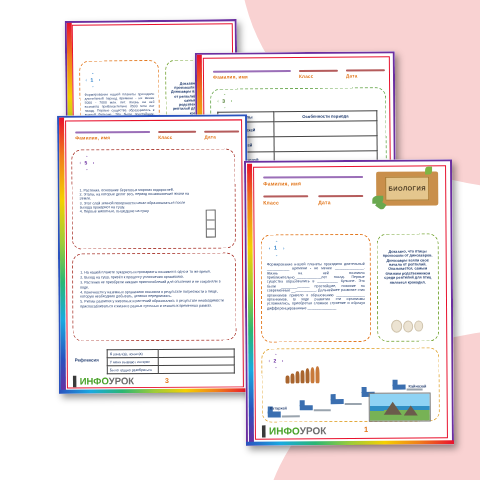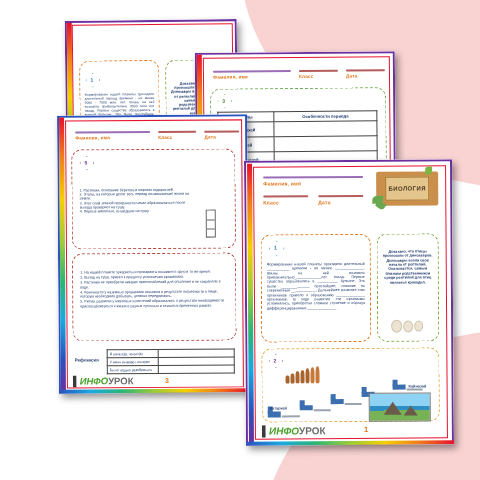--- a/index.html
+++ b/index.html
@@ -49,21 +49,21 @@
     position:absolute;background:#fff;
   }
 
   
   table.grid{border-collapse:collapse;width:100%;}
   table.grid td,table.grid th{border:1px solid #444;padding:0;}
 
   
   .logo{position:absolute;display:flex;align-items:center;white-space:nowrap;}
   .logo .mark{display:inline-block;color:#3a3a3a;font-weight:bold;}
-  .logo .g{color:#4aa32a;font-weight:bold;font-style:italic;}
+  .logo .g{color:#4aa32a;font-weight:bold;}
   .logo .k{color:#6d6d6d;font-weight:bold;}
   .pg{position:absolute;color:#e2761b;font-weight:bold;}
 
   .rainbow-bottom{
     position:absolute;left:0;right:0;bottom:0;height:4px;
     background:linear-gradient(90deg,#2a52be,#19a9e0,#2bb673,#9ccb3b,#f5d000,#f07d1b,#e8112d);
   }
 
   
   .plaque{position:absolute;border-radius:2px;}

